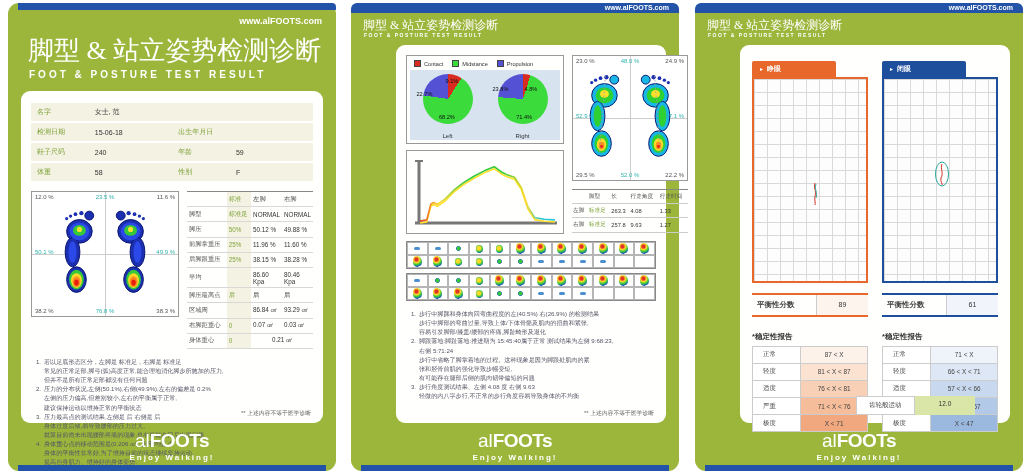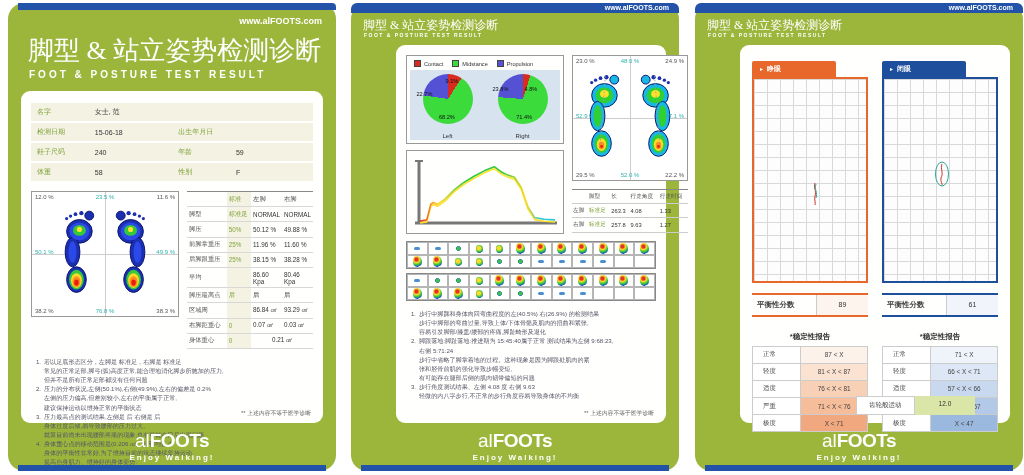--- a/index.html
+++ b/index.html
@@ -1,19 +1,19 @@
 <!DOCTYPE html>
 <html><head>
 <meta charset="utf-8">
 <style>
   *{margin:0;padding:0;box-sizing:border-box;}
   html,body{width:1024px;height:475px;}
   body{background:#fff;font-family:"Liberation Sans","DejaVu Sans",sans-serif;position:relative;overflow:hidden;}
 
-  .panel{position:absolute;top:3px;height:468px;width:328px;background:#9cb53b;border-radius:16px;padding-left:43px;}
+  .panel{position:absolute;top:3px;height:468px;width:328px;background:#9cb53b;border-radius:11px;padding-left:43px;}
   #p1{left:8px;} #p2{left:351px;} #p3{left:695px;}
 
   .topbar{position:absolute;top:0;left:10px;right:0;height:7px;background:#2253a8;border-radius:0 4px 0 0;}
   .mini-topbar{position:absolute;top:0;left:0;right:0;height:10px;background:#2253a8;border-radius:6px 6px 0 0;}
   .mini-url{position:absolute;top:1px;right:10px;color:#fff;font-size:7px;font-weight:bold;}
   .botbar{position:absolute;bottom:0;left:10px;right:10px;height:6px;background:#2253a8;}
 
   .p1-url{position:absolute;top:13px;right:14px;color:#fff;font-size:9px;font-weight:bold;}
   .p1-title{position:absolute;top:30px;left:20px;color:#fff;font-size:26px;font-family:"Liberation Serif","DejaVu Serif",serif;}
   .p1-sub{position:absolute;top:66px;left:21px;color:#fff;font-size:10px;font-weight:bold;letter-spacing:3px;}
@@ -109,21 +109,21 @@
   .trace{position:absolute;}
   .trace.left-trace{left:47%;top:50%;}
   .trace.right-trace{left:42%;top:40%;}
   .score-row{margin-top:10px;display:flex;align-items:stretch;height:24px;}
   .score-row.orange{border-top:2px solid #e8682c;border-bottom:2px solid #e8682c;}
   .score-row.blue{border-top:2px solid #1d4f9c;border-bottom:2px solid #1d4f9c;}
   .score-label{flex:1.15;font-size:7.5px;font-weight:bold;color:#444;display:flex;align-items:center;padding-left:5px;border-right:1px solid #ccc;}
   .score-val{flex:1;display:flex;align-items:center;justify-content:center;font-size:7px;color:#333;}
   .score-row.orange .score-val{background:#fdf4ee;}
   .score-row.blue .score-val{background:#f1f5fb;}
-  .rep-title{margin-top:15px;font-size:7.5px;font-weight:bold;color:#333;text-align:center;}
+  .rep-title{margin-top:15px;font-size:7.5px;font-weight:bold;color:#333;}
   .rep{width:100%;border-collapse:collapse;margin-top:4px;font-size:6.4px;}
   .rep td{border:1px solid #ccc;padding:3.6px 4px;color:#444;}
   .rep td.rlab{width:42%;padding-left:10px;background:#fff;}
   .rep td.range{text-align:center;}
   .brow{position:absolute;left:43%;bottom:8px;display:flex;font-size:6.5px;}
   .brow-label{border:1px solid #ccc;background:#fff;color:#444;padding:4px 12px;}
   .brow-val{background:#d9e6a8;color:#333;padding:4px 24px;}
 </style>
 </head>
 <body>

